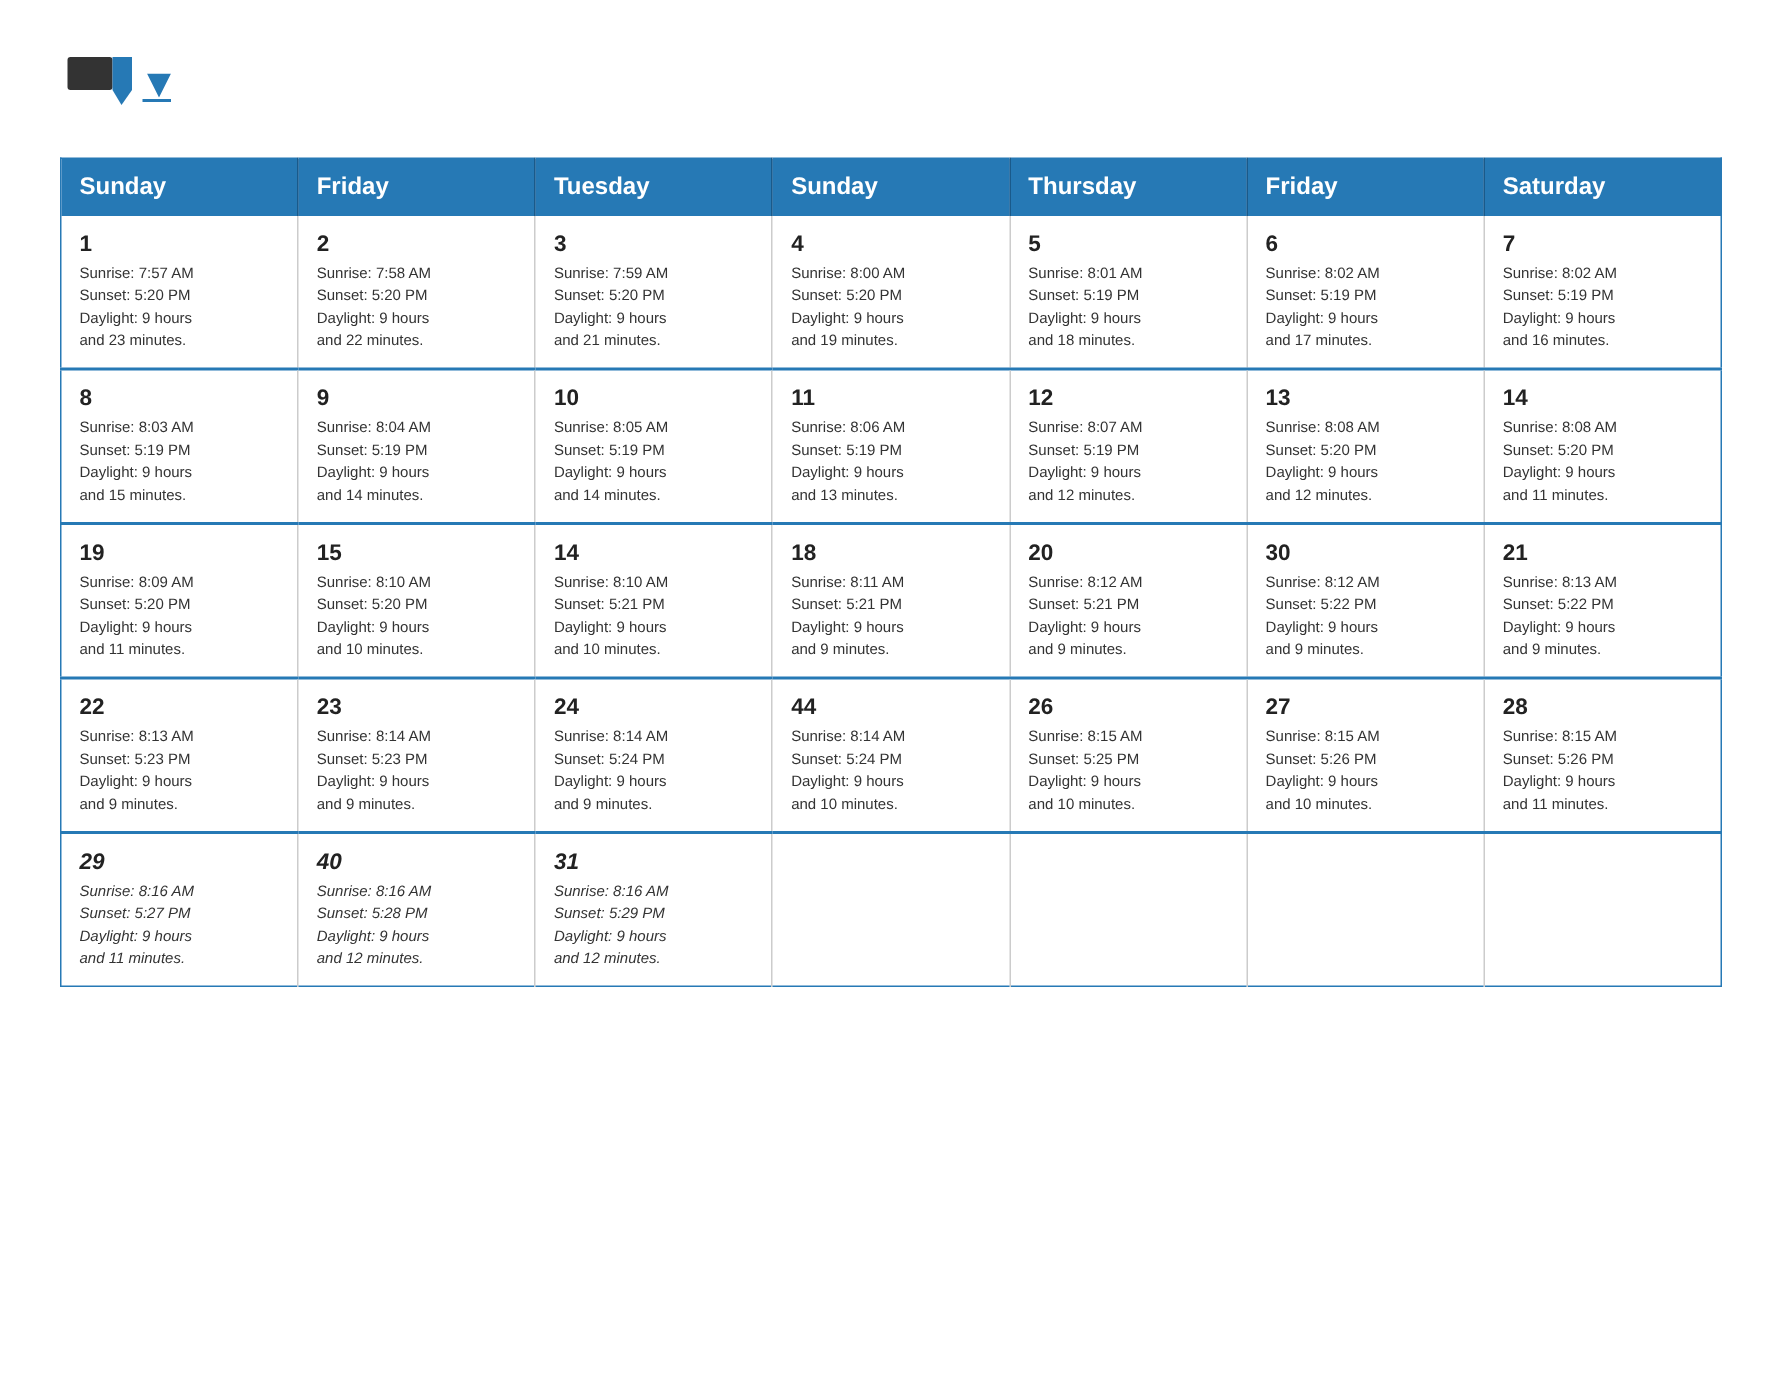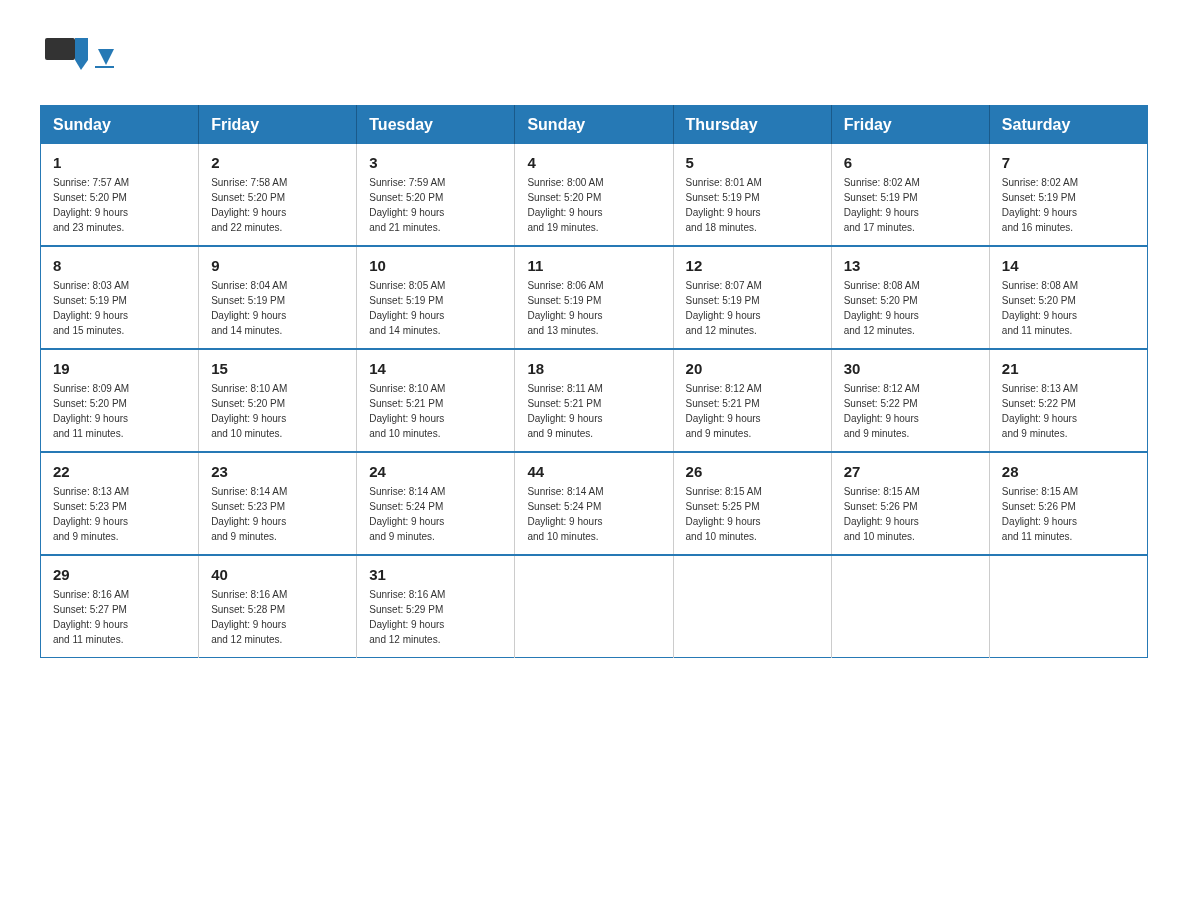--- a/index.html
+++ b/index.html
@@ -53,20 +53,21 @@
       border-bottom: 2px solid #2679b5;
       font-size: 13px;
       color: #333;
       width: 14.28%;
     }
     .calendar tbody tr td:last-child {
       border-right: none;
     }
     .calendar tbody tr:last-child td {
       border-bottom: none;
+      font-style: italic;
     }
     .day-number {
       font-size: 15px;
       font-weight: bold;
       color: #222;
       margin-bottom: 4px;
     }
     .day-info {
       font-size: 10px;
       color: #333;

